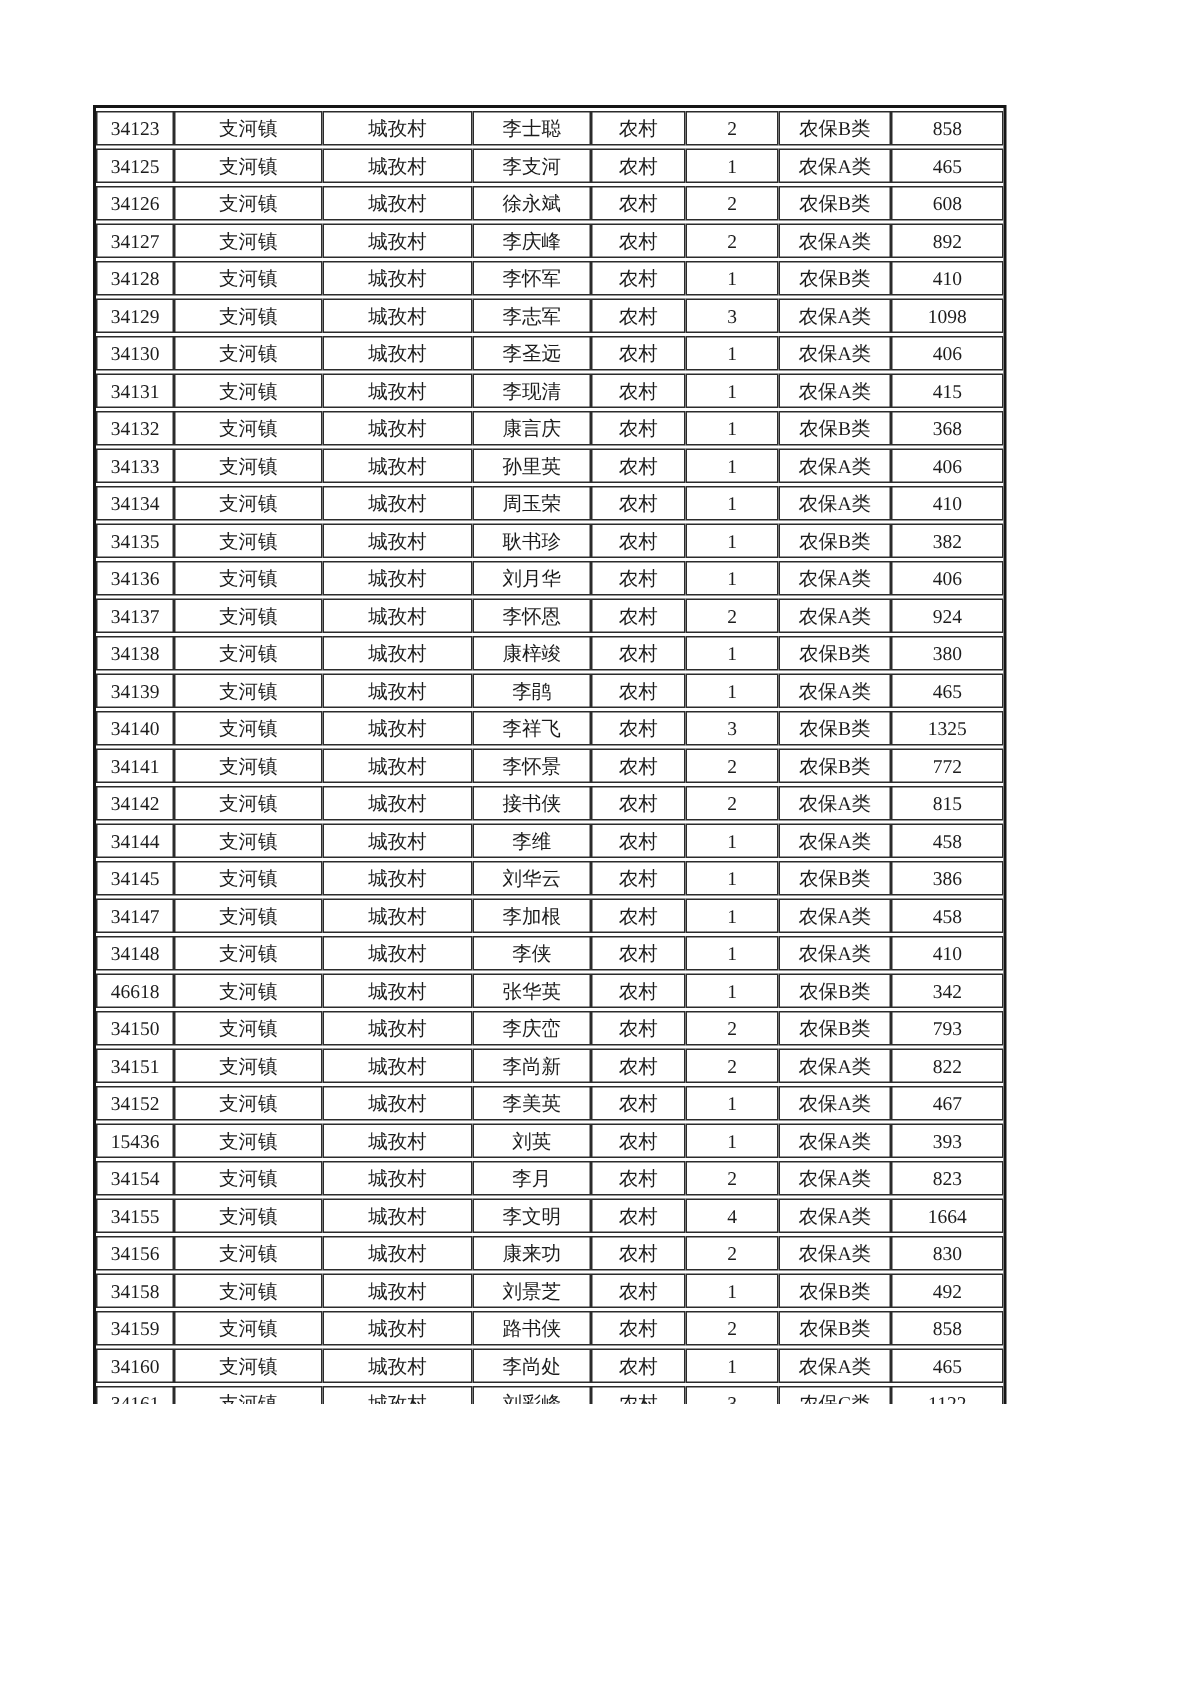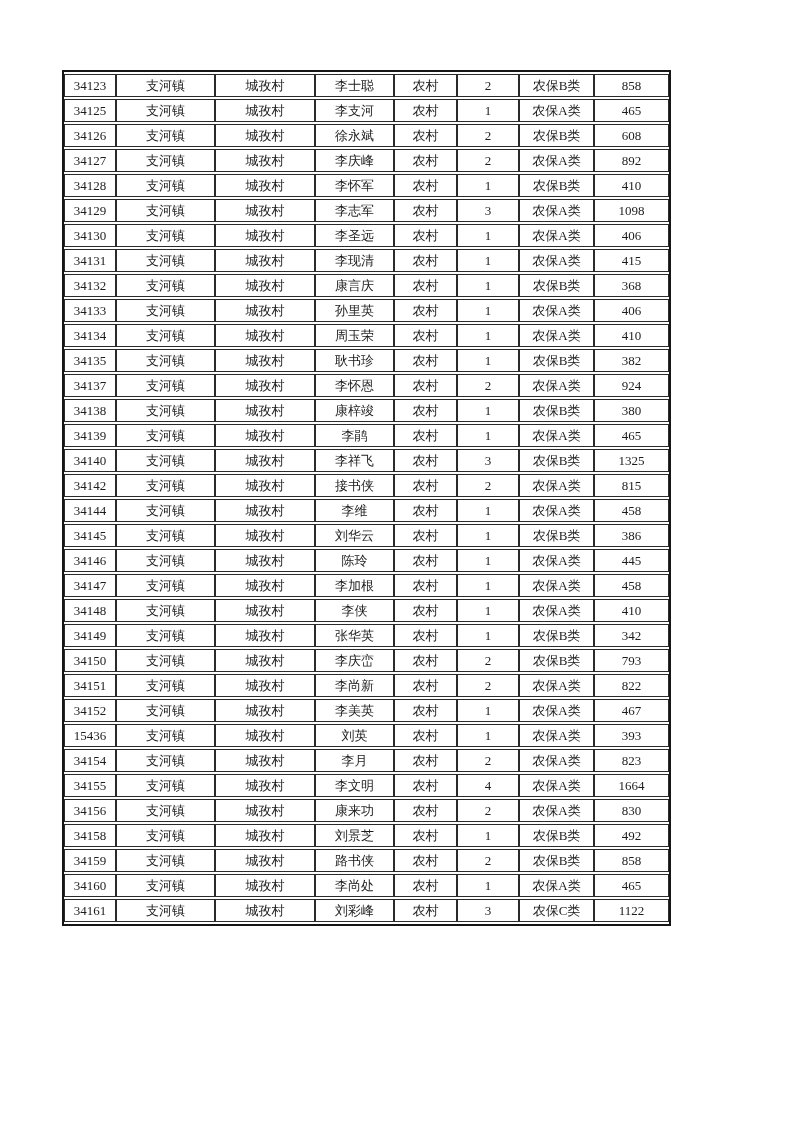--- a/index.html
+++ b/index.html
@@ -183,20 +183,30 @@
           <td>34135</td>
           <td>支河镇</td>
           <td>城孜村</td>
           <td>耿书珍</td>
           <td>农村</td>
           <td>1</td>
           <td>农保B类</td>
           <td>382</td>
         </tr>
         <tr>
+          <td>34136</td>
+          <td>支河镇</td>
+          <td>城孜村</td>
+          <td>刘月华</td>
+          <td>农村</td>
+          <td>1</td>
+          <td>农保A类</td>
+          <td>406</td>
+        </tr>
+        <tr>
           <td>34137</td>
           <td>支河镇</td>
           <td>城孜村</td>
           <td>李怀恩</td>
           <td>农村</td>
           <td>2</td>
           <td>农保A类</td>
           <td>924</td>
         </tr>
         <tr>
@@ -223,20 +233,30 @@
           <td>34140</td>
           <td>支河镇</td>
           <td>城孜村</td>
           <td>李祥飞</td>
           <td>农村</td>
           <td>3</td>
           <td>农保B类</td>
           <td>1325</td>
         </tr>
         <tr>
+          <td>34141</td>
+          <td>支河镇</td>
+          <td>城孜村</td>
+          <td>李怀景</td>
+          <td>农村</td>
+          <td>2</td>
+          <td>农保B类</td>
+          <td>772</td>
+        </tr>
+        <tr>
           <td>34142</td>
           <td>支河镇</td>
           <td>城孜村</td>
           <td>接书侠</td>
           <td>农村</td>
           <td>2</td>
           <td>农保A类</td>
           <td>815</td>
         </tr>
         <tr>
@@ -253,51 +273,41 @@
           <td>34145</td>
           <td>支河镇</td>
           <td>城孜村</td>
           <td>刘华云</td>
           <td>农村</td>
           <td>1</td>
           <td>农保B类</td>
           <td>386</td>
         </tr>
         <tr>
-          <td>34146</td>
-          <td>支河镇</td>
-          <td>城孜村</td>
-          <td>陈玲</td>
-          <td>农村</td>
-          <td>1</td>
-          <td>农保A类</td>
-          <td>445</td>
-        </tr>
-        <tr>
           <td>34147</td>
           <td>支河镇</td>
           <td>城孜村</td>
           <td>李加根</td>
           <td>农村</td>
           <td>1</td>
           <td>农保A类</td>
           <td>458</td>
         </tr>
         <tr>
           <td>34148</td>
           <td>支河镇</td>
           <td>城孜村</td>
           <td>李侠</td>
           <td>农村</td>
           <td>1</td>
           <td>农保A类</td>
           <td>410</td>
         </tr>
         <tr>
-          <td>34149</td>
+          <td>46618</td>
           <td>支河镇</td>
           <td>城孜村</td>
           <td>张华英</td>
           <td>农村</td>
           <td>1</td>
           <td>农保B类</td>
           <td>342</td>
         </tr>
         <tr>
           <td>34150</td>

